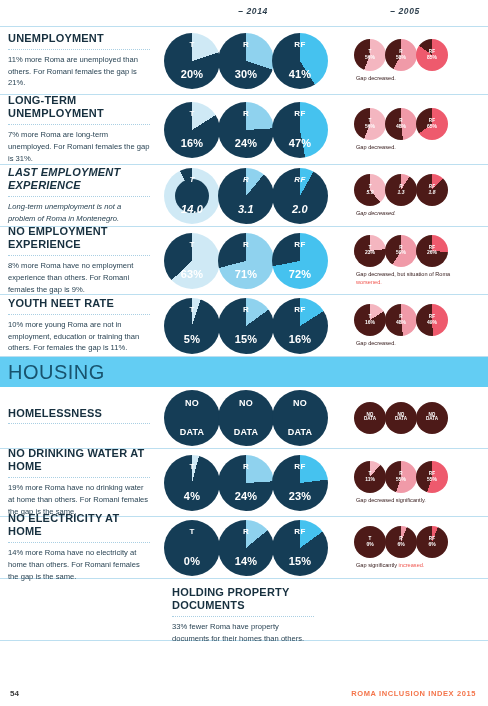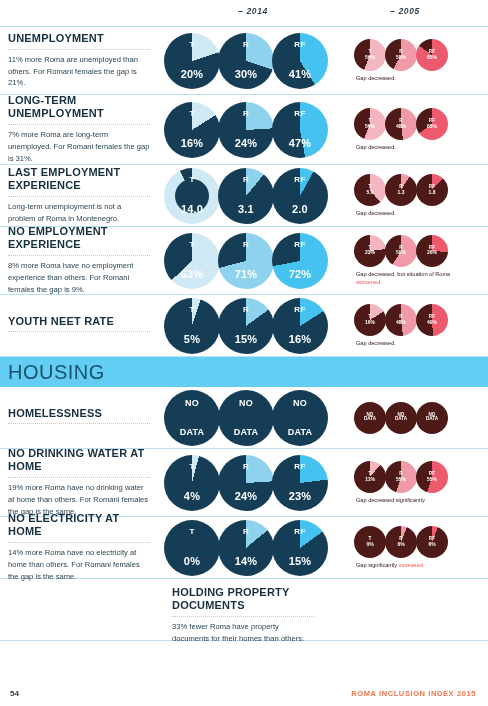--- a/index.html
+++ b/index.html
@@ -210,21 +210,21 @@
               <div class="pie" style="background: conic-gradient(rgb(238, 90, 109) 0deg, rgb(238, 90, 109) 234deg, rgb(77, 26, 24) 234deg, rgb(77, 26, 24) 360deg);"></div>
               <div class="lbl">
                 <span class="k">RF</span>
                 <span class="v">65%</span>
               </div>
             </div>
           </div>
           <div class="note"><span>Gap decreased.</span></div>
         </div>
       </div>
-      <div class="row" style="height: 62px;">
+      <div class="row" style="height: 62px; font-style: italic;">
         <div class="txtcell">
           <div class="r-title">LAST EMPLOYMENT EXPERIENCE</div>
           <div class="r-rule"></div>
           <div class="r-desc">Long-term unemployment is not a problem of Roma in Montenegro.</div>
         </div>
         <div class="chartcell">
           <div class="donuts blue">
             <div class="donut big" style="width: 56px; height: 56px; margin-right: -2px;">
               <div class="pie" style="background: conic-gradient(rgb(207, 233, 245) 0deg, rgb(207, 233, 245) 334.8deg, rgb(21, 61, 86) 334.8deg, rgb(21, 61, 86) 360deg);"></div>
               <div class="ring-hole" style="width: 34px; height: 34px; background: rgb(21, 61, 86);"></div>
@@ -331,20 +331,21 @@
               </div>
             </div>
           </div>
           <div class="note"><span>Gap decreased, but situation of Roma </span><span class="warn">worsened.</span></div>
         </div>
       </div>
       <div class="row" style="height: 62px;">
         <div class="txtcell">
           <div class="r-title">YOUTH NEET RATE</div>
           <div class="r-rule"></div>
+          <div class="r-desc">10% more young Roma are not in employment, education or training than others. For females the gap is 11%.</div>
         </div>
         <div class="chartcell">
           <div class="donuts blue">
             <div class="donut big" style="width: 56px; height: 56px; margin-right: -2px;">
               <div class="pie" style="background: conic-gradient(rgb(207, 233, 245) 0deg, rgb(207, 233, 245) 18deg, rgb(21, 61, 86) 18deg, rgb(21, 61, 86) 360deg);"></div>
               <div class="lbl">
                 <span class="k">T</span>
                 <span class="v">5%</span>
               </div>
             </div>

